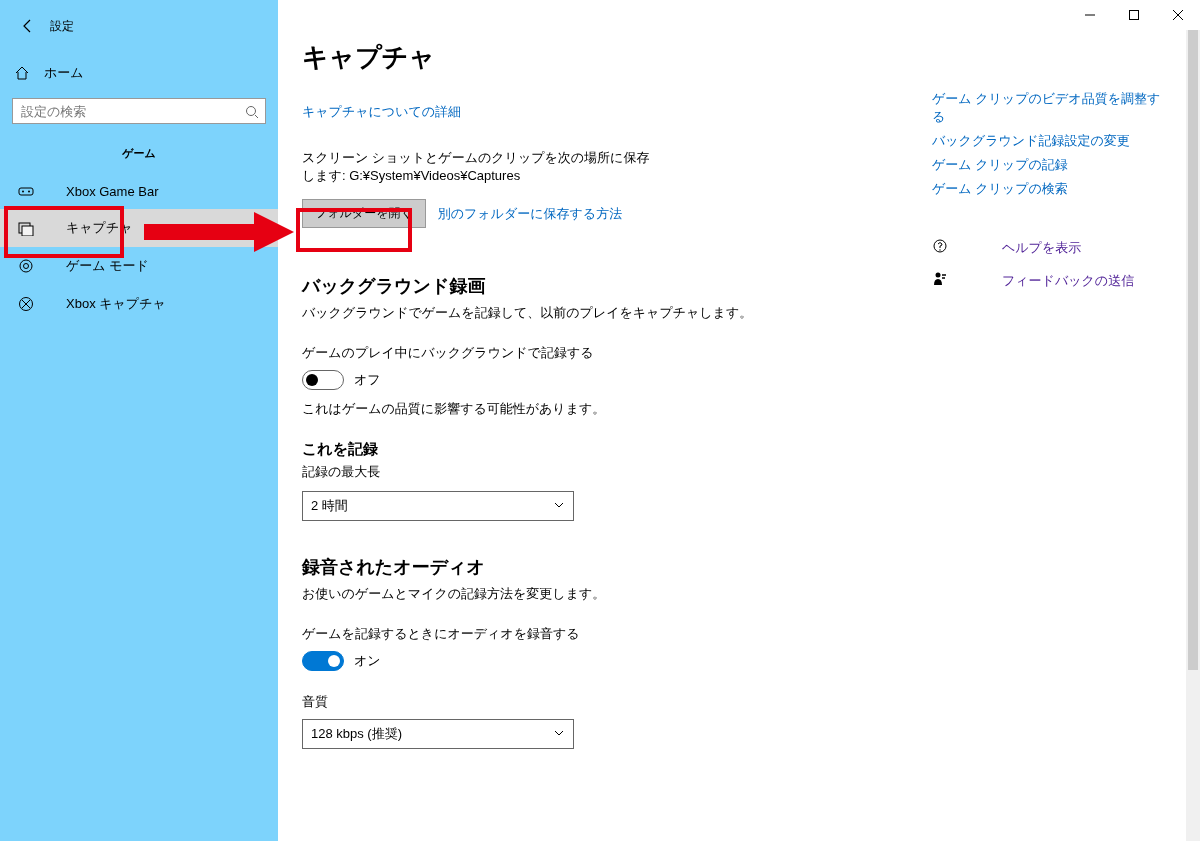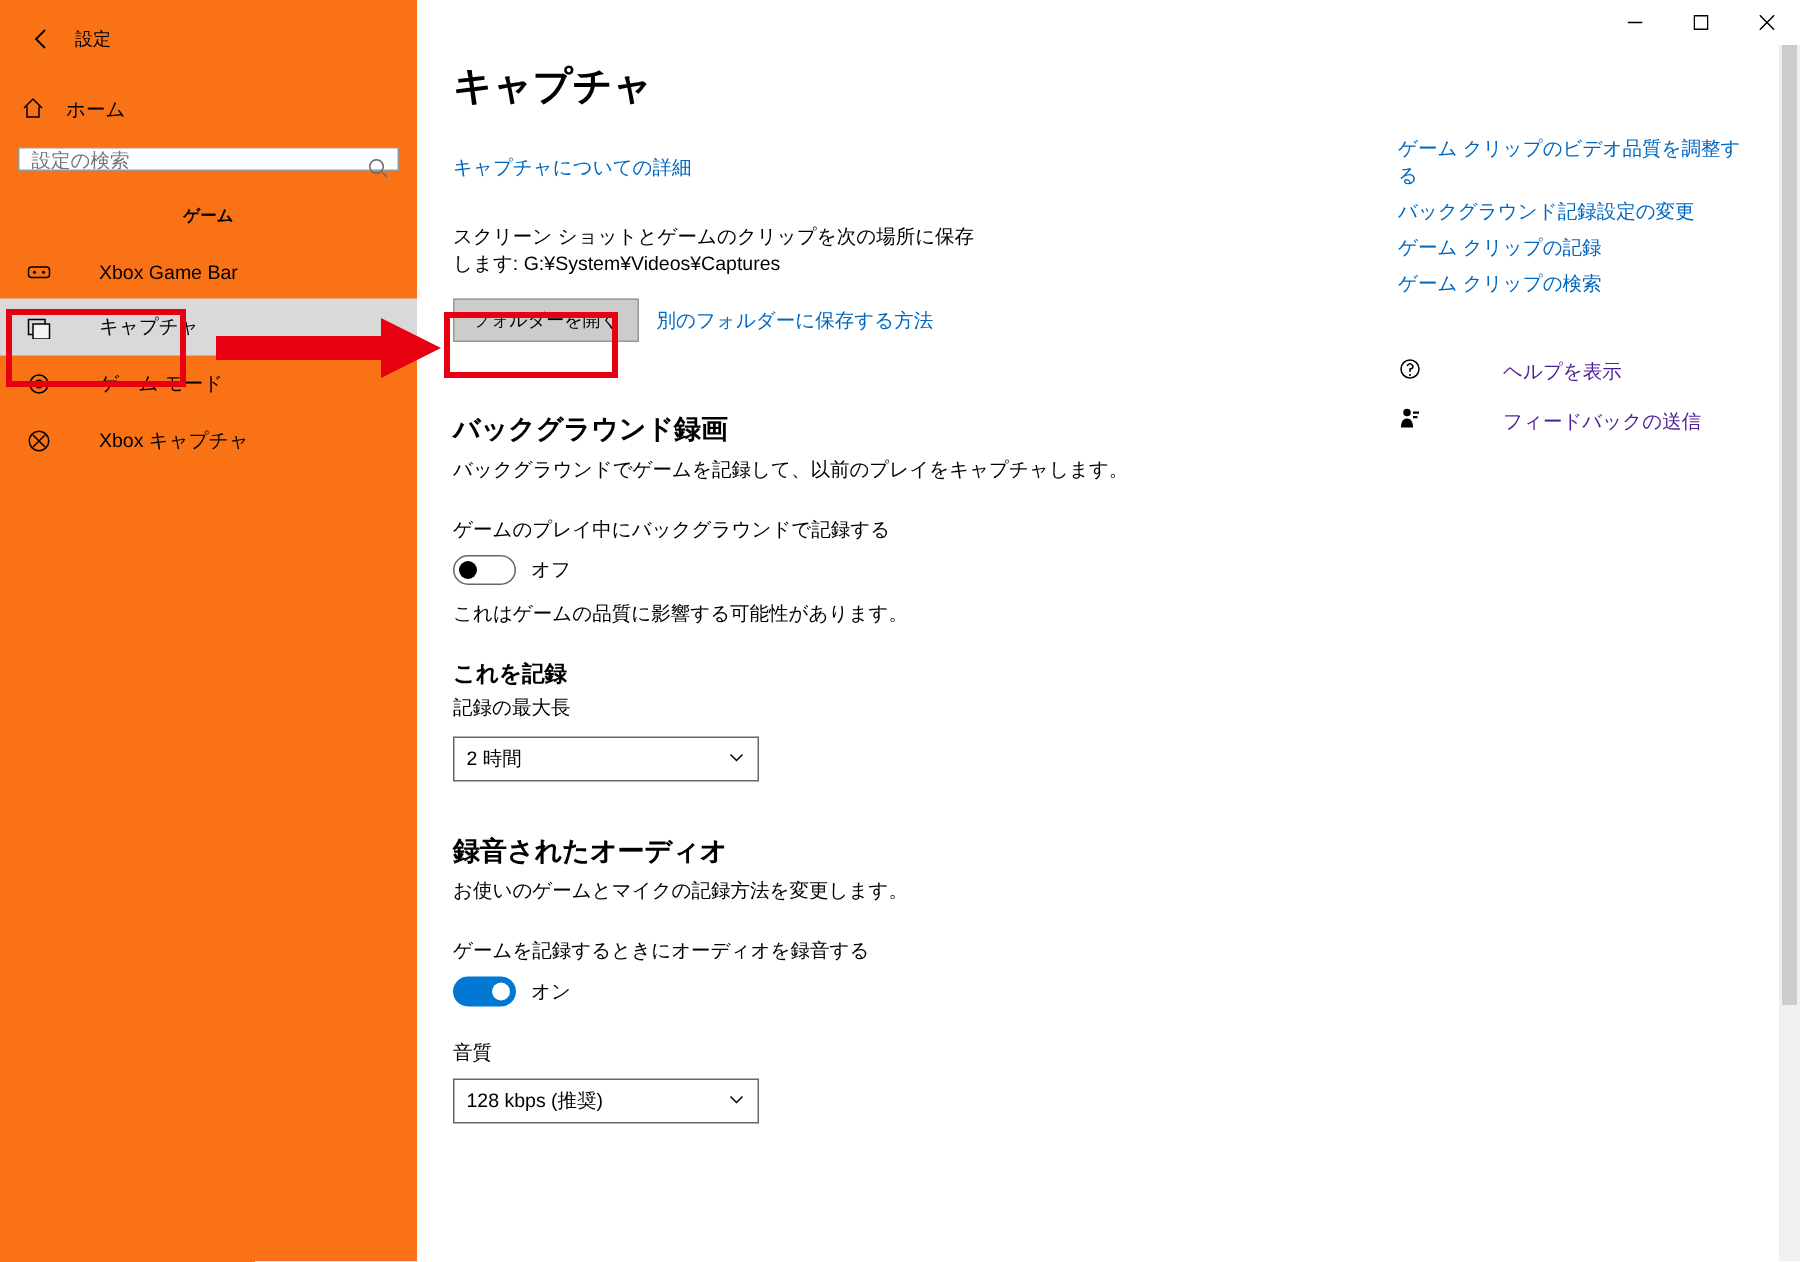--- a/index.html
+++ b/index.html
@@ -1,24 +1,24 @@
 <!DOCTYPE html>
 <html><head>
 <meta charset="utf-8">
 <style>
 * { margin: 0; padding: 0; box-sizing: border-box; font-family: "Yu Gothic UI", "Segoe UI", sans-serif; }
 body { background: #fff; color: #000; font-size: 13px; overflow: hidden; }
 .window { width: 1200px; height: 841px; position: relative; display: flex; }
-.sidebar { width: 278px; background: #f97316; padding-top: 8px; height: 100%; }
+.sidebar { width: 278px; background: #7dd3fc; padding-top: 8px; height: 100%; }
 .titlebar { display: flex; align-items: center; padding: 4px 8px 14px 14px; }
 .back-btn { width: 28px; height: 28px; display: flex; align-items: center; justify-content: center; cursor: pointer; }
 .wintitle { margin-left: 8px; font-size: 12px; }
-.home-row { display: flex; align-items: flex-start; padding: 10px 14px; cursor: pointer; gap: 14px; }
+.home-row { display: flex; align-items: center; padding: 10px 14px; cursor: pointer; gap: 14px; }
 .search-wrap { margin: 6px 12px 14px 12px; position: relative; }
-.search { width: 100%; height: 16px; border: 1px solid #999; background: #fff; padding: 0 30px 0 8px; font-size: 13px; outline: none; }
+.search { width: 100%; height: 26px; border: 1px solid #999; background: #fff; padding: 0 30px 0 8px; font-size: 13px; outline: none; }
 .search-icon { position: absolute; right: 6px; top: 6px; }
 .cat { font-weight: 600; padding: 8px 14px 12px 14px; font-size: 11px; text-align: center; }
 .navitem { display: flex; align-items: center; gap: 32px; padding: 10px 14px 10px 18px; cursor: pointer; }
 .navitem.selected { background: #d9d9d9; }
 .navicon { width: 16px; height: 16px; display: flex; align-items: center; justify-content: center; }
 .main { flex: 1; padding: 40px 0 0 24px; overflow-y: auto; display: flex; }
 .content { width: 620px; }
 h1 { font-size: 26px; font-weight: 600; margin-bottom: 28px; }
 .desc { font-size: 13px; margin-bottom: 14px; }
 .link { color: #0067c0; cursor: pointer; text-decoration: none; }
@@ -30,21 +30,21 @@
 .flabel { font-size: 13px; margin-bottom: 8px; }
 .toggle-row { display: flex; align-items: center; gap: 10px; }
 .toggle { width: 42px; height: 20px; border-radius: 10px; position: relative; cursor: pointer; }
 .toggle.off { background: #fff; border: 1px solid #666; }
 .toggle.off .knob { width: 12px; height: 12px; background: #000; border-radius: 50%; position: absolute; left: 3px; top: 3px; }
 .toggle.on { background: #0078d4; border: 1px solid #0078d4; }
 .toggle.on .knob { width: 12px; height: 12px; background: #fff; border-radius: 50%; position: absolute; right: 3px; top: 3px; }
 .warn { font-size: 13px; margin-top: 10px; }
 h3 { font-size: 15px; font-weight: 600; margin-bottom: 4px; }
 .sublabel { font-size: 13px; margin-bottom: 10px; }
-.select { width: 204px; height: 30px; border: 1px solid #666; background: #fff; display: flex; align-items: center; justify-content: space-between; padding: 0 8px; cursor: pointer; }
+.select { width: 272px; height: 30px; border: 1px solid #666; background: #fff; display: flex; align-items: center; justify-content: space-between; padding: 0 8px; cursor: pointer; }
 .checkbox-row { display: flex; align-items: center; gap: 10px; margin-top: 20px; cursor: pointer; }
 .cbox { width: 18px; height: 18px; border: 1.5px solid #333; }
 .rightcol { width: 250px; padding-top: 50px; padding-left: 10px; }
 .help-head { font-size: 13px; font-weight: 600; margin-bottom: 14px; }
 .help-link { display: block; color: #0067c0; font-size: 13px; margin-bottom: 6px; cursor: pointer; }
 .action { display: flex; align-items: center; gap: 14px; margin-bottom: 14px; margin-top: 40px; }
 .action .link { color: #4c1d95; margin-left: 40px; }
 .winbtns { position: absolute; top: 0; right: 0; display: flex; }
 .winbtn { width: 44px; height: 30px; display: flex; align-items: center; justify-content: center; cursor: pointer; }
 .scrollbar { position: absolute; right: 0; top: 30px; bottom: 0; width: 14px; background: #f0f0f0; }

